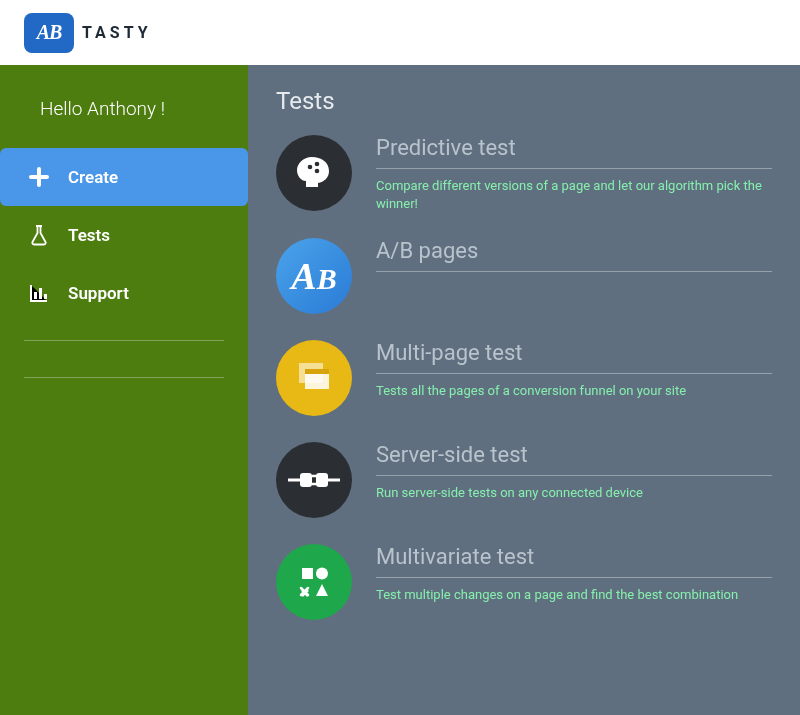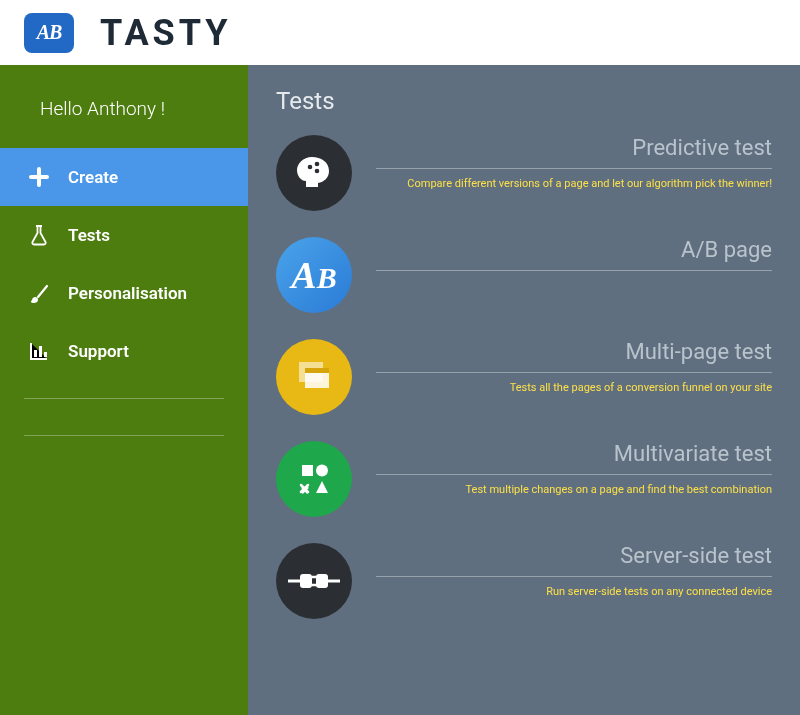--- a/index.html
+++ b/index.html
@@ -19,40 +19,40 @@
   .logo-badge {
     width: 50px; height: 40px;
     background: #2169c4;
     border-radius: 8px;
     display: flex; align-items: center; justify-content: center;
     color: #fff; font-weight: 700; font-style: italic;
     font-size: 20px; letter-spacing: -1px;
     font-family: Georgia, serif;
   }
   .logo-text {
-    font-size: 36px; font-weight: 700; letter-spacing: 4px;
+    font-size: 16px; font-weight: 700; letter-spacing: 4px;
     color: #1f2a37;
-    margin-left: 18px;
   }
   .body { display: flex; height: calc(715px - 65px); }
   .sidebar {
     width: 248px;
     background: #4d7c0f;
     color: #fff;
     display: flex; flex-direction: column;
   }
   .hello {
     padding: 32px 0 28px 40px;
     font-size: 19px; font-weight: 300;
   }
   .nav-item {
     display: flex; align-items: center; gap: 18px;
     padding: 18px 0 18px 28px;
     font-size: 17px; font-weight: 600;
     cursor: pointer;
+    border-radius: 6px;
   }
   .nav-item.active { background: #4a96e8; }
   .nav-icon { width: 22px; height: 22px; display:flex; align-items:center; justify-content:center; }
   .divider {
     height: 1px; background: rgba(255,255,255,0.3);
     margin: 18px 24px;
   }
   .chev { margin-left: 6px; }
 
   .main {
@@ -63,42 +63,41 @@
     overflow: hidden;
   }
   .page-title {
     font-size: 24px; font-weight: 400;
     color: #e6eaed;
     margin-bottom: 20px;
   }
   .test-item {
     display: flex; gap: 24px;
     margin-bottom: 26px;
-    text-align: right;
   }
   .test-icon {
     width: 76px; height: 76px; border-radius: 50%;
     flex: 0 0 76px;
     display: flex; align-items: center; justify-content: center;
     color:#fff;
   }
   .ic-pred { background: #2b2f33; }
   .ic-ab   { background: linear-gradient(135deg,#4aa3ea,#2a7bd6); }
   .ic-multi{ background: #e8b915; }
   .ic-mv   { background: #1ea74b; }
   .ic-ss   { background: #2b2f33; }
   .test-body { flex: 1; }
   .test-title {
     font-size: 22px; font-weight: 400;
     color: #b9c3cb;
     padding-bottom: 8px;
     border-bottom: 1px solid rgba(255,255,255,0.35);
   }
   .test-desc {
-    font-size: 11px; color: #fde047;
+    font-size: 13px; color: #86efac;
     padding-top: 8px; line-height: 1.35;
   }
   .ab-script {
     font-family: "Brush Script MT","Segoe Script",cursive;
     font-style: italic; font-size: 38px; font-weight:700;
   }
 </style>
 </head>
 <body>
 
@@ -124,29 +123,20 @@
 
     <div class="nav-item">
       <span class="nav-icon">
         <svg width="20" height="22" viewBox="0 0 20 22">
             <path d="M7 2h6M8.5 2v7l-5 9c-.6 1.1.2 2.5 1.5 2.5h10c1.3 0 2.1-1.4 1.5-2.5l-5-9V2" fill="none" stroke="#fff" stroke-width="1.8"></path>
           </svg>
       </span>
       <span>Tests</span>
     </div>
 
-    <div class="nav-item">
-      <span class="nav-icon">
-        <svg width="22" height="22" viewBox="0 0 22 22">
-            <path d="M4 18c0-2 2-3 3-3 2 0 3 1 3 3s-2 3-4 3c-3 0-4-1-2-3z" fill="#fff"></path>
-            <path d="M10 15 L19 4" stroke="#fff" stroke-width="2.2" stroke-linecap="round"></path>
-          </svg>
-      </span>
-      <span>Personalisation</span>
-    </div>
 
     <div class="nav-item">
       <span class="nav-icon">
         <svg width="22" height="22" viewBox="0 0 22 22">
             <path d="M3 3v16h16" stroke="#fff" stroke-width="2"></path>
             <rect x="6" y="10" width="3" height="7" fill="#fff"></rect>
             <rect x="11" y="6" width="3" height="11" fill="#fff"></rect>
             <rect x="16" y="12" width="3" height="5" fill="#fff"></rect>
           </svg>
       </span>
@@ -176,66 +166,66 @@
         <div class="test-title">Predictive test</div>
         <div class="test-desc">Compare different versions of a page and let our algorithm pick the winner!</div>
       </div>
     </div>
 
     <div class="test-item">
       <div class="test-icon ic-ab">
         <span class="ab-script">A<span style="font-size:30px">B</span></span>
       </div>
       <div class="test-body">
-        <div class="test-title">A/B page</div>
+        <div class="test-title">A/B pages</div>
       </div>
     </div>
 
     <div class="test-item">
       <div class="test-icon ic-multi">
         <svg width="46" height="46" viewBox="0 0 46 46">
             <rect x="8" y="8" width="24" height="20" fill="#fff" opacity="0.55"></rect>
             <rect x="14" y="14" width="24" height="20" fill="#fff" opacity="0.85"></rect>
             <rect x="14" y="14" width="24" height="5" fill="#d7a40c"></rect>
           </svg>
       </div>
       <div class="test-body">
         <div class="test-title">Multi-page test</div>
         <div class="test-desc">Tests all the pages of a conversion funnel on your site</div>
+      </div>
+    </div>
+
+    <div class="test-item">
+      <div class="test-icon ic-ss">
+        <svg width="56" height="30" viewBox="0 0 56 30">
+          <line x1="2" y1="15" x2="14" y2="15" stroke="#fff" stroke-width="3"></line>
+          <rect x="14" y="8" width="12" height="14" rx="3" fill="#fff"></rect>
+          <rect x="30" y="8" width="12" height="14" rx="3" fill="#fff"></rect>
+          <line x1="26" y1="11" x2="32" y2="11" stroke="#fff" stroke-width="2.5"></line>
+          <line x1="26" y1="19" x2="32" y2="19" stroke="#fff" stroke-width="2.5"></line>
+          <line x1="42" y1="15" x2="54" y2="15" stroke="#fff" stroke-width="3"></line>
+        </svg>
+      </div>
+      <div class="test-body">
+        <div class="test-title">Server-side test</div>
+        <div class="test-desc">Run server-side tests on any connected device</div>
       </div>
     </div>
 
     <div class="test-item">
       <div class="test-icon ic-mv">
         <svg width="44" height="44" viewBox="0 0 44 44">
           <rect x="10" y="8" width="11" height="11" fill="#fff"></rect>
           <circle cx="30" cy="13.5" r="6" fill="#fff"></circle>
           <path d="M10 36l6-6M10 30l6 6M16 24" stroke="#fff" stroke-width="2.5"></path>
           <path d="M10 24l0 0" stroke="#fff"></path>
           <path d="M9 35l7-7M9 28l7 7" stroke="#fff" stroke-width="2.5" stroke-linecap="round"></path>
           <path d="M30 24l6 12H24z" fill="#fff"></path>
         </svg>
       </div>
       <div class="test-body">
         <div class="test-title">Multivariate test</div>
         <div class="test-desc">Test multiple changes on a page and find the best combination</div>
       </div>
     </div>
 
-    <div class="test-item">
-      <div class="test-icon ic-ss">
-        <svg width="56" height="30" viewBox="0 0 56 30">
-          <line x1="2" y1="15" x2="14" y2="15" stroke="#fff" stroke-width="3"></line>
-          <rect x="14" y="8" width="12" height="14" rx="3" fill="#fff"></rect>
-          <rect x="30" y="8" width="12" height="14" rx="3" fill="#fff"></rect>
-          <line x1="26" y1="11" x2="32" y2="11" stroke="#fff" stroke-width="2.5"></line>
-          <line x1="26" y1="19" x2="32" y2="19" stroke="#fff" stroke-width="2.5"></line>
-          <line x1="42" y1="15" x2="54" y2="15" stroke="#fff" stroke-width="3"></line>
-        </svg>
-      </div>
-      <div class="test-body">
-        <div class="test-title">Server-side test</div>
-        <div class="test-desc">Run server-side tests on any connected device</div>
-      </div>
-    </div>
-
   </div>
 </div>
 
 </body></html>

